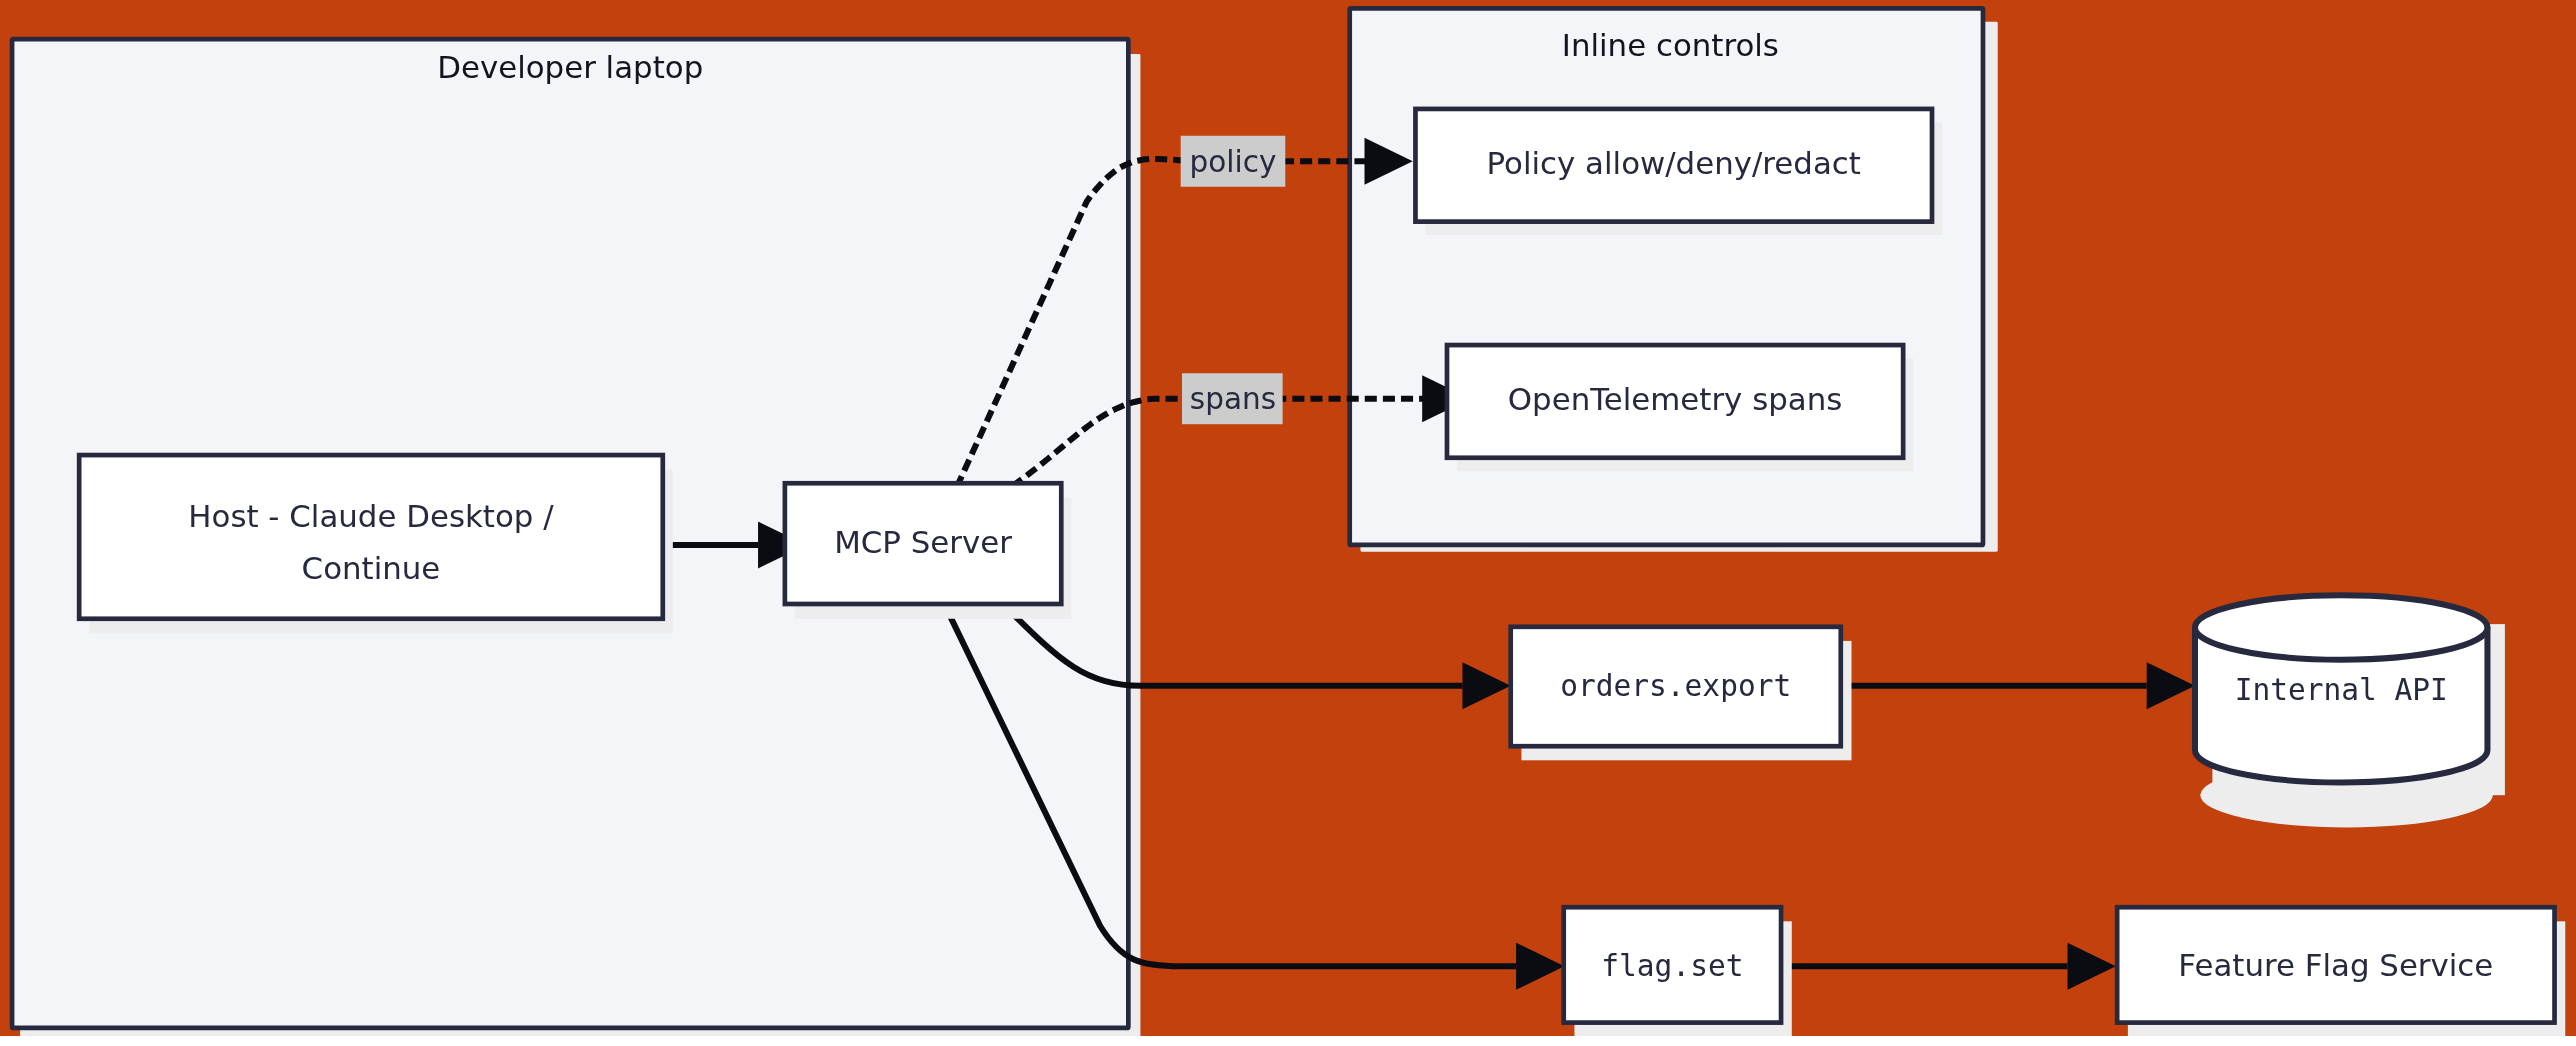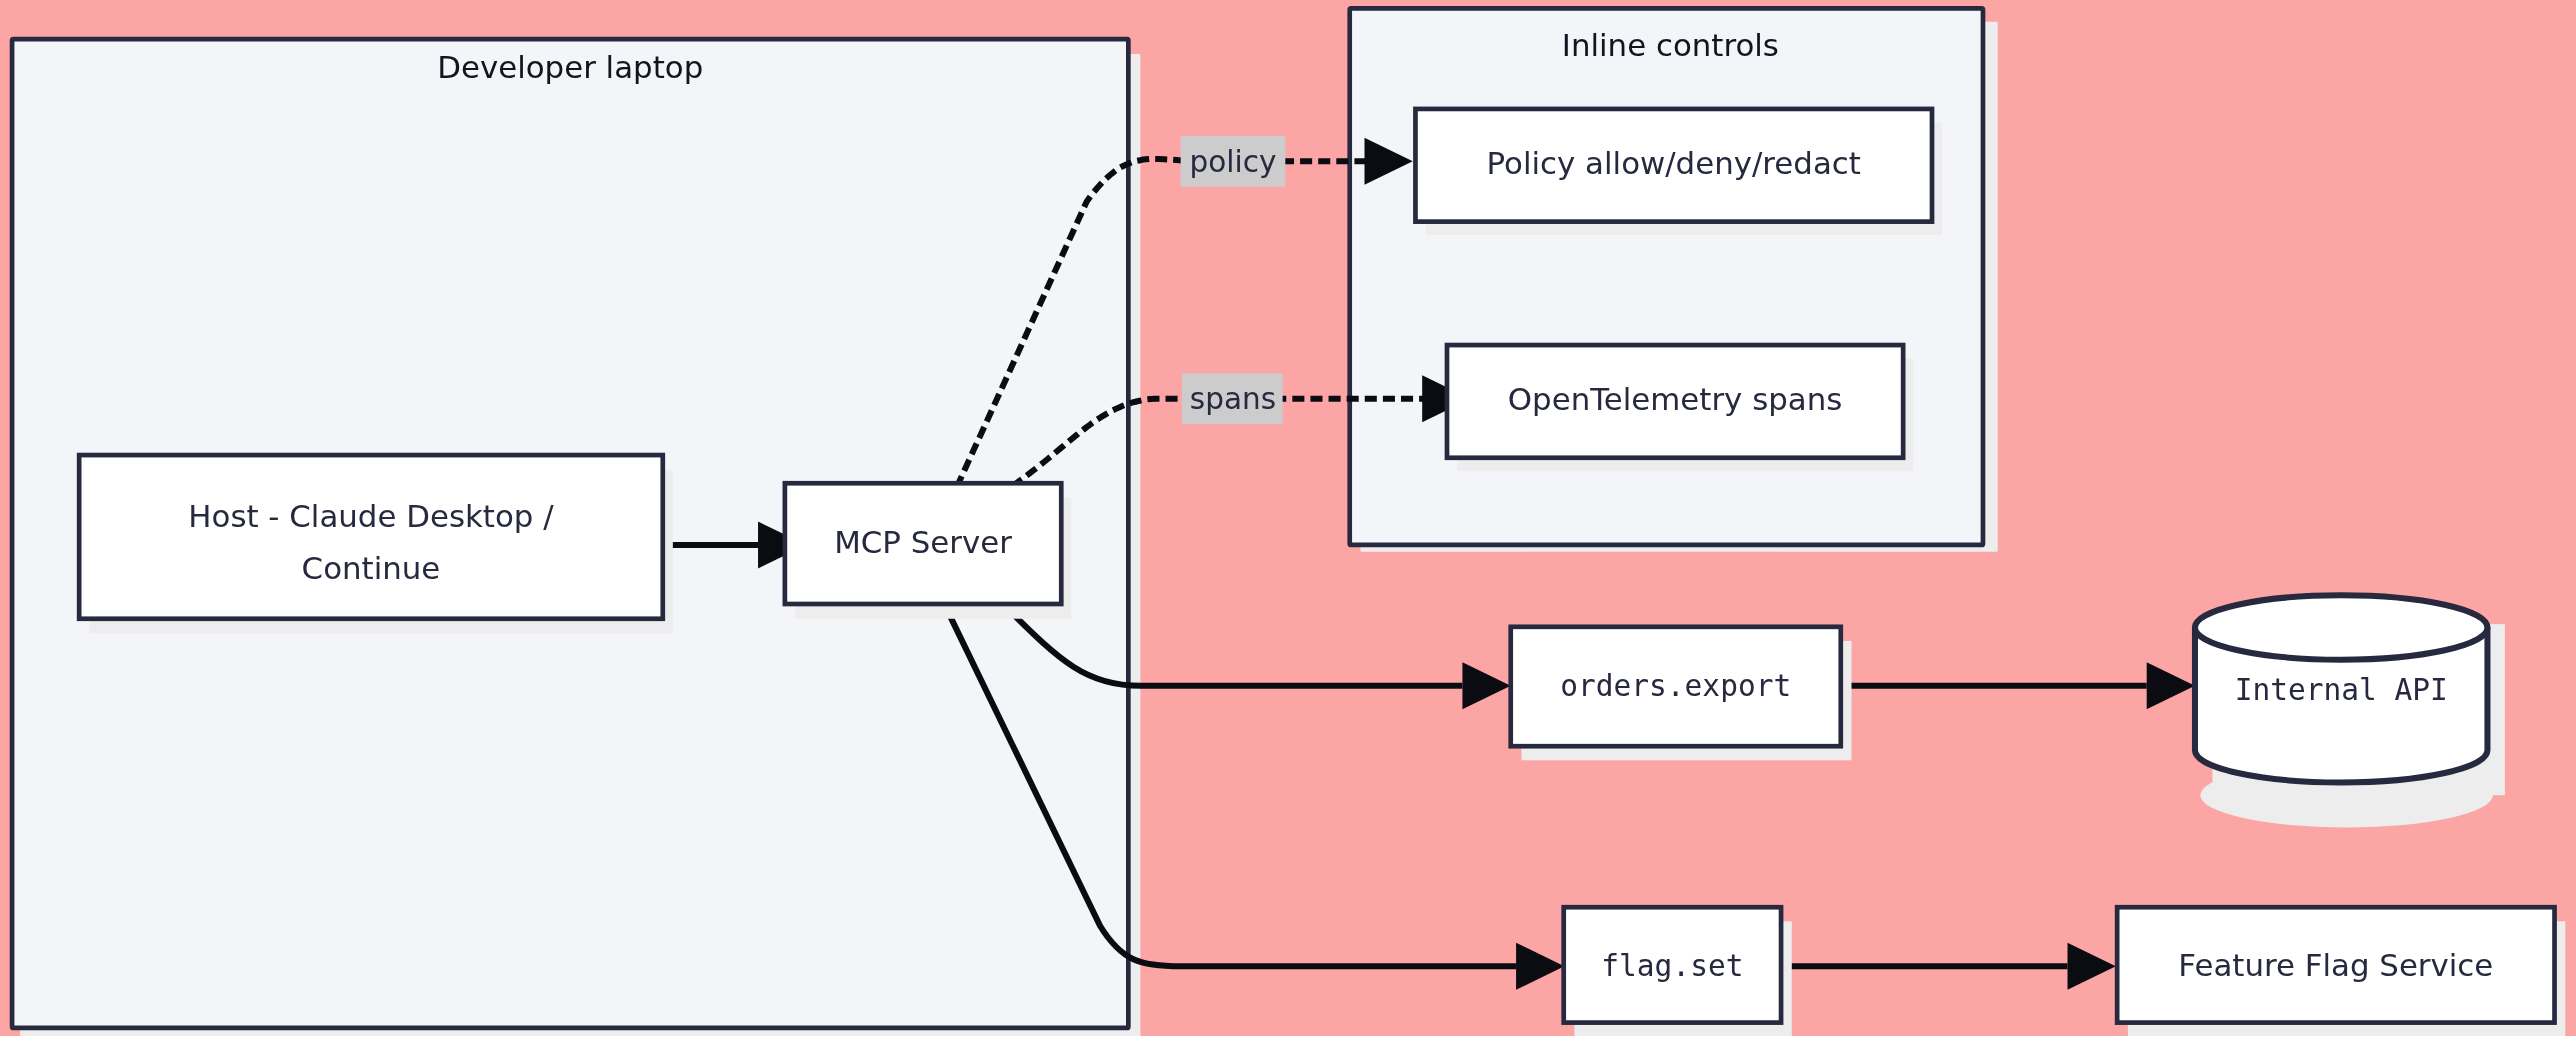--- a/index.html
+++ b/index.html
@@ -8,21 +8,21 @@
     padding: 0;
     background: #ffffff;
   }
   body {
     font-family: "DejaVu Sans", sans-serif;
   }
   #stage {
     position: relative;
     width: 2576px;
     height: 1036px;
-    background: #fca5a5;
+    background: #c2410c;
     overflow: hidden;
   }
   #diagram-svg {
     position: absolute;
     left: 0;
     top: 0;
     width: 2576px;
     height: 1047px;
   }
   .cluster-rect {

